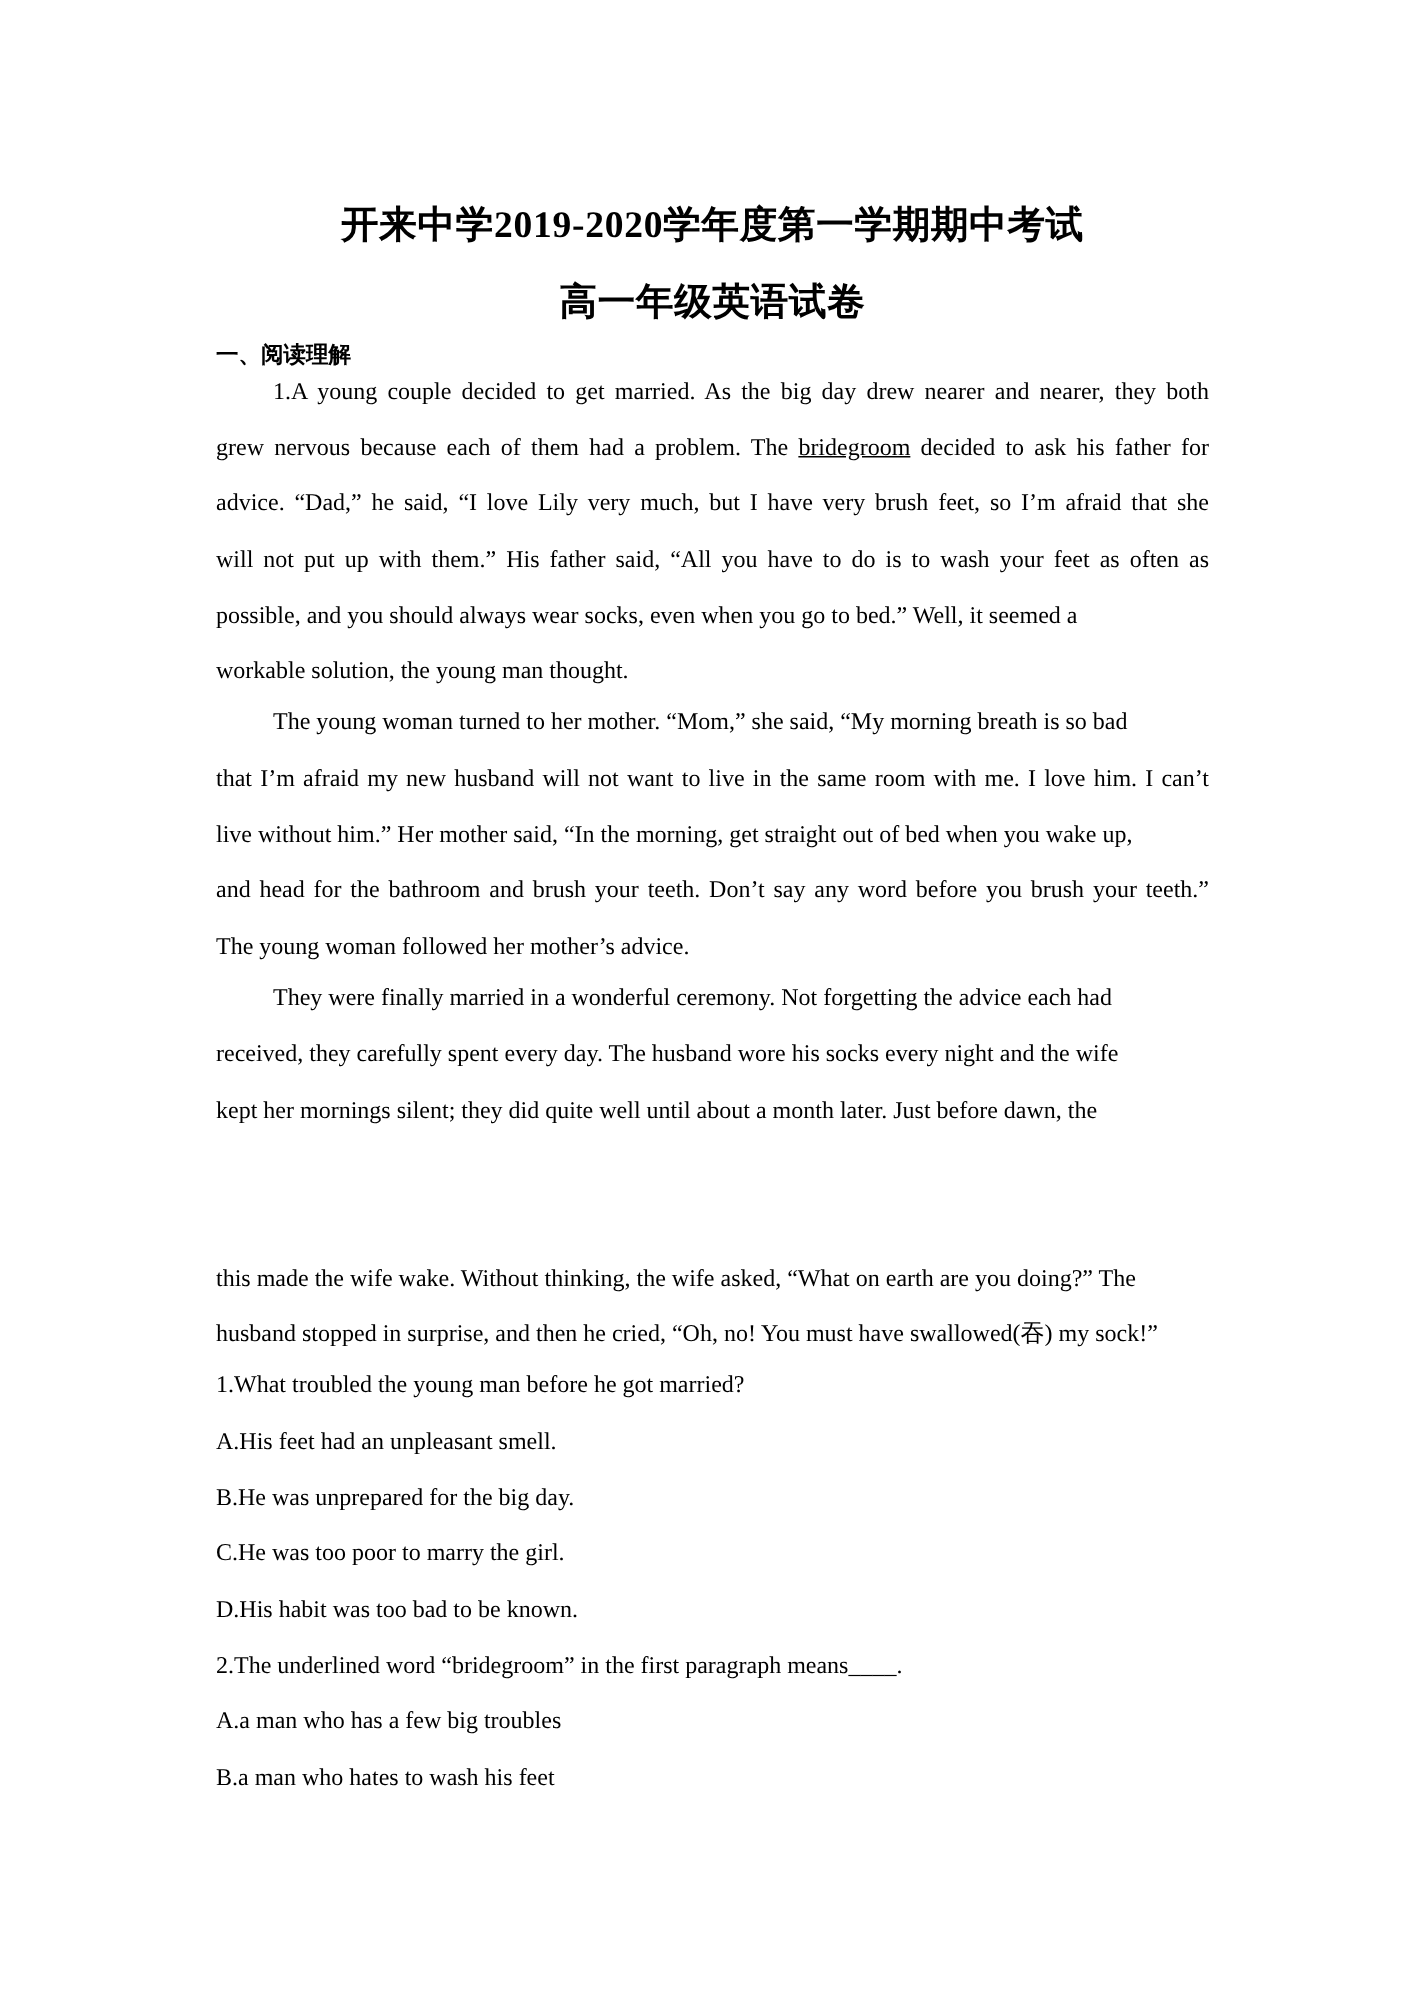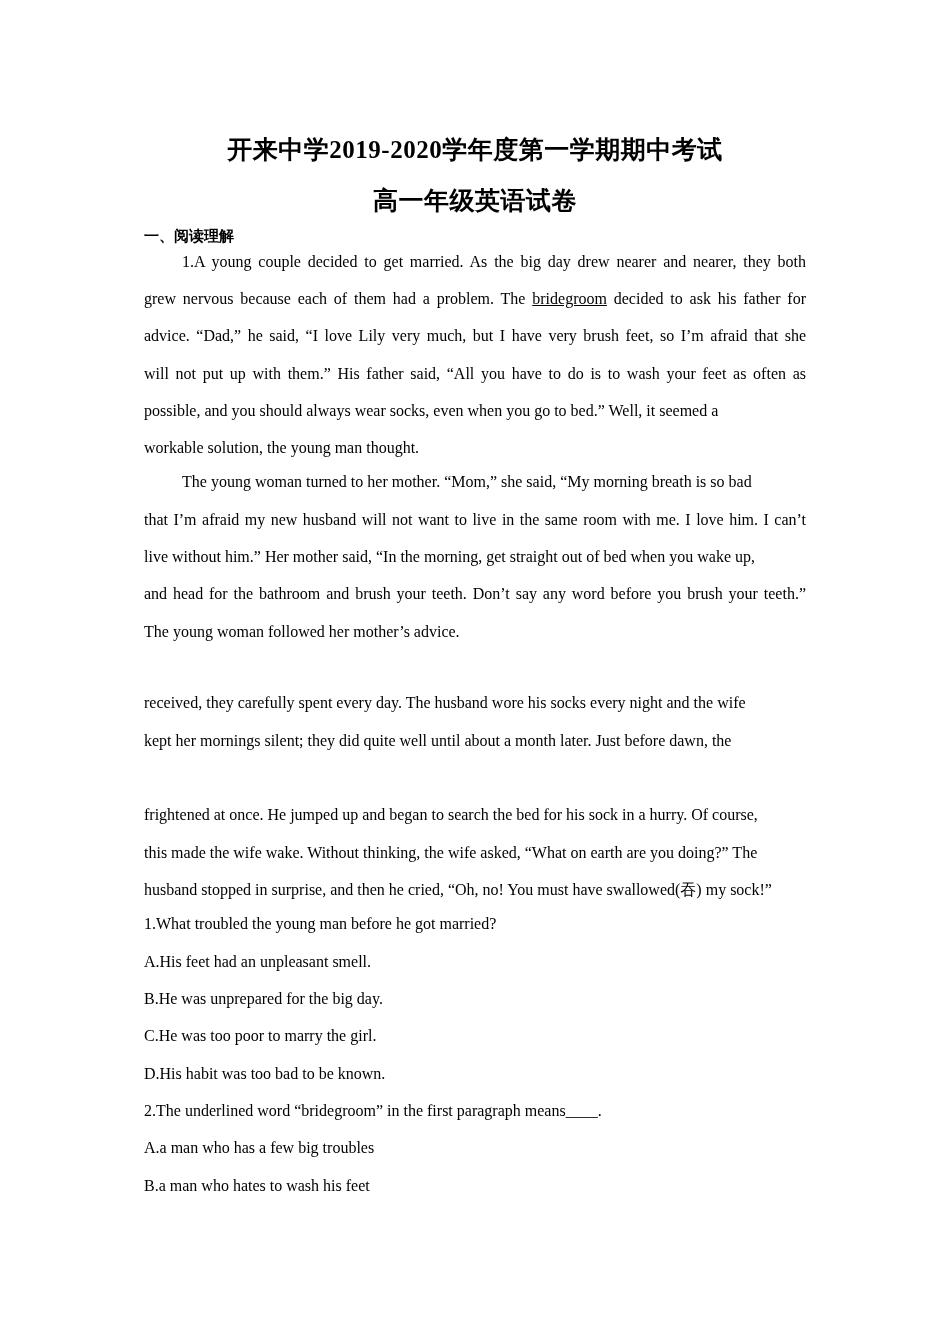--- a/index.html
+++ b/index.html
@@ -35,23 +35,23 @@
   <div class="line just" style="top:364px">will not put up with them.” His father said, “All you have to do is to wash your feet as often as</div>
   <div class="line" style="top:401px">possible, and you should always wear socks, even when you go to bed.” Well, it seemed a</div>
   <div class="line" style="top:438px">workable solution, the young man thought.</div>
 
   <div class="line indent" style="top:472px">The young woman turned to her mother. “Mom,” she said, “My morning breath is so bad</div>
   <div class="line just" style="top:510px">that I’m afraid my new husband will not want to live in the same room with me. I love him. I can’t</div>
   <div class="line" style="top:547px">live without him.” Her mother said, “In the morning, get straight out of bed when you wake up,</div>
   <div class="line just" style="top:584px">and head for the bathroom and brush your teeth. Don’t say any word before you brush your teeth.”</div>
   <div class="line" style="top:622px">The young woman followed her mother’s advice.</div>
 
+  <div class="line indent" style="top:656px">They were finally married in a wonderful ceremony. Not forgetting the advice each had</div>
   <div class="line" style="top:693px">received, they carefully spent every day. The husband wore his socks every night and the wife</div>
   <div class="line" style="top:731px">kept her mornings silent; they did quite well until about a month later. Just before dawn, the</div>
-  <div class="line" style="top:805px">frightened at once. He jumped up and began to search the bed for his sock in a hurry. Of course,</div>
   <div class="line" style="top:843px">this made the wife wake. Without thinking, the wife asked, “What on earth are you doing?” The</div>
   <div class="line" style="top:880px">husband stopped in surprise, and then he cried, “Oh, no! You must have swallowed(吞) my sock!”</div>
 
   <div class="line" style="top:914px">1.What troubled the young man before he got married?</div>
   <div class="line" style="top:952px">A.His feet had an unpleasant smell.</div>
   <div class="line" style="top:989px">B.He was unprepared for the big day.</div>
   <div class="line" style="top:1026px">C.He was too poor to marry the girl.</div>
   <div class="line" style="top:1064px">D.His habit was too bad to be known.</div>
 
   <div class="line" style="top:1101px">2.The underlined word “bridegroom” in the first paragraph means____.</div>

